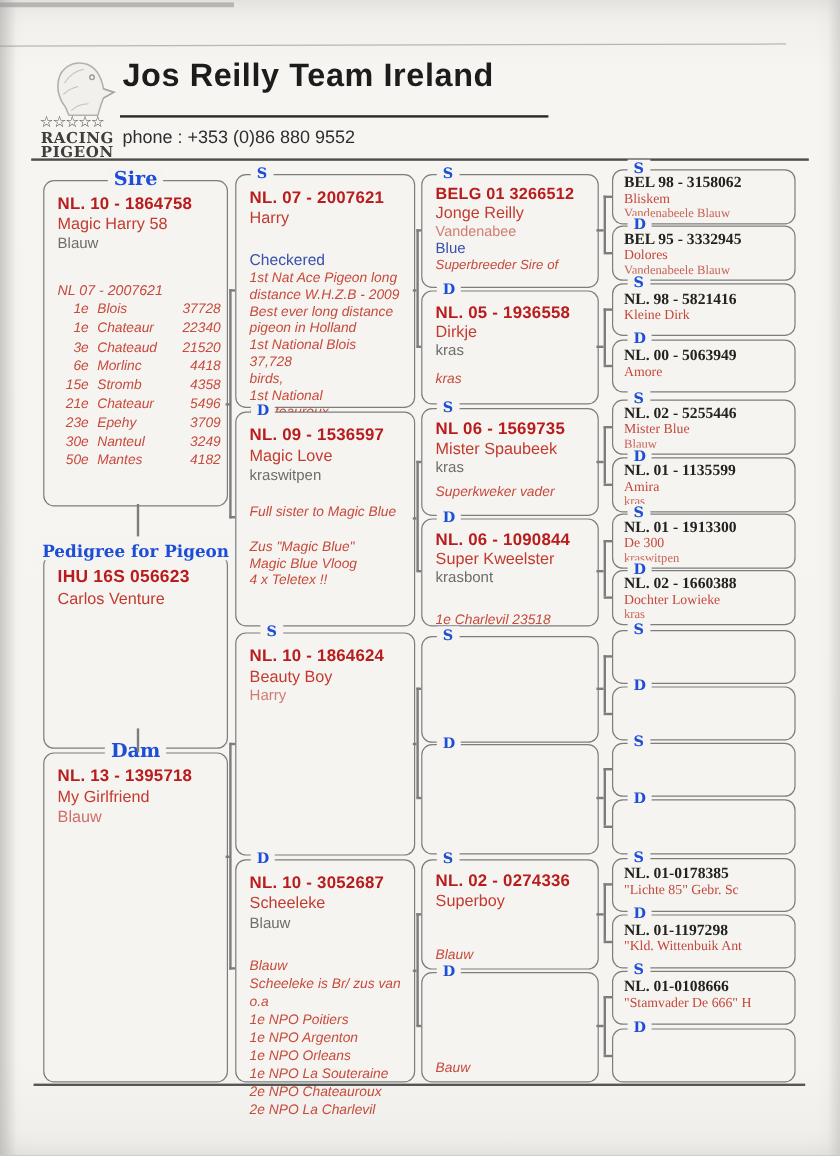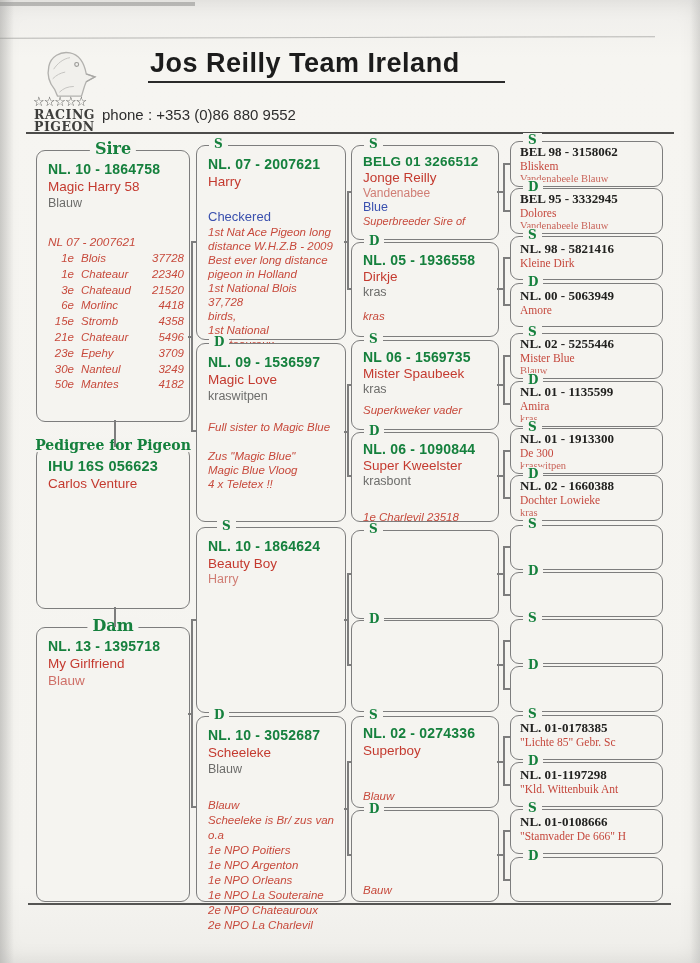--- a/index.html
+++ b/index.html
@@ -8,38 +8,38 @@
         background:linear-gradient(180deg,#efeeeb 0%,#f6f5f1 6%,#f5f4f0 92%,#eeede9 100%);
         box-shadow:inset 0 0 22px rgba(0,0,0,0.10);}
   
   .art-topline{position:absolute;left:0;top:37px;width:655px;height:1px;background:#a7a7a5;transform:rotate(-0.15deg);opacity:.8;}
   .art-topsmudge{position:absolute;left:0;top:2px;width:195px;height:4px;background:#8e8e8c;opacity:.55;}
   .art-leftedge{position:absolute;left:0;top:0;width:14px;height:963px;background:linear-gradient(90deg,rgba(140,140,138,.35),rgba(140,140,138,0));}
   .art-rightedge{position:absolute;right:0;top:0;width:10px;height:963px;background:linear-gradient(270deg,rgba(160,160,158,.25),rgba(160,160,158,0));}
 
   
   .title{position:absolute;left:100px;top:48px;font-size:27px;font-weight:bold;color:#1c1c1c;
-         letter-spacing:.5px;border-bottom:2.5px solid #2a2a2a;padding:0 45px 2px 2px;margin-left:48px;}
+         letter-spacing:.5px;border-bottom:2.5px solid #2a2a2a;padding:0 45px 17px 2px;}
   .phone{position:absolute;left:102px;top:106px;font-size:15px;color:#2e2e2e;}
   .hrule{position:absolute;left:26px;top:132px;width:648px;height:2px;background:#4c4c4a;}
   .stars{position:absolute;left:33px;top:94px;font-size:13px;letter-spacing:-1px;color:#4a4a48;}
   .rp1{position:absolute;left:34px;top:107px;font-family:"DejaVu Serif",serif;font-size:12.5px;font-weight:bold;letter-spacing:.5px;color:#3e3e3c;}
   .rp2{position:absolute;left:34px;top:119px;font-family:"DejaVu Serif",serif;font-size:12.5px;font-weight:bold;letter-spacing:.5px;color:#3e3e3c;}
   .logo{position:absolute;left:40px;top:50px;}
 
   
   .box{position:absolute;border:1.5px solid #7d7d7d;border-radius:9px;background:#f5f4f0;}
   .blabel{position:absolute;top:-9px;background:#f5f4f0;padding:0 5px;
-          font-family:"DejaVu Serif",serif;font-weight:bold;color:#15803d;line-height:14px;}
+          font-family:"DejaVu Serif",serif;font-weight:bold;color:#1d4ed8;line-height:14px;}
   .blabel.big{font-size:16px;top:-11px;line-height:17px;left:50%;transform:translateX(-50%);white-space:nowrap;}
   .blabel.med{font-size:14px;top:-10px;left:50%;transform:translateX(-50%);white-space:nowrap;}
   .blabel.sm{font-size:12px;left:12px;}
   .bc{padding:9px 10px 5px 11px;}
   .bc4{padding:2px 8px 2px 9px;font-family:Liberation Serif, serif;}
-  .ring{font-size:14px;font-weight:bold;color:#15803d;line-height:18px;letter-spacing:.2px;}
+  .ring{font-size:14px;font-weight:bold;color:#b91c1c;line-height:18px;letter-spacing:.2px;}
   .ring4{font-size:13px;font-weight:bold;color:#222220;line-height:16px;}
   .nm{font-size:13.5px;color:#c43a2f;line-height:17px;}
   .nm4{font-size:11.5px;color:#c5473c;line-height:13px;}
   .sub4{font-size:10.5px;color:#c9645a;line-height:12px;}
   .gray{font-size:12.5px;color:#6d6d6b;line-height:16px;}
   .lred{font-size:12.5px;color:#d07d74;line-height:15px;}
   .blue{font-size:13px;color:#3a50ae;line-height:16px;}
   .note{font-size:11.5px;font-style:italic;color:#c74a3c;line-height:14px;}
   .noteb{position:absolute;left:11px;bottom:5px;font-size:11.5px;font-style:italic;color:#c74a3c;}
   .results{width:136px;font-size:11.5px;font-style:italic;color:#c74a3c;}
@@ -130,21 +130,21 @@
           </div>
         <div class="rrow">
             <span class="rpos">50e</span>
             <span class="rrace">Mantes</span>
             <span class="rcount">4182</span>
           </div>
       </div>
     </div>
   </div>
 
-  <div class="box" style="left:36px;top:447px;width:152px;height:160px">
+  <div class="box" style="left:36px;top:462px;width:152px;height:160px">
     <span class="blabel med">Pedigree for Pigeon</span>
     <div class="bc">
       <div class="ring" style="font-size:14.5px">IHU 16S 056623</div>
       <div class="nm">Carlos Venture</div>
     </div>
   </div>
 
   <div class="box" style="left:36px;top:627px;width:152px;height:273px">
     <span class="blabel big">Dam</span>
     <div class="bc">

